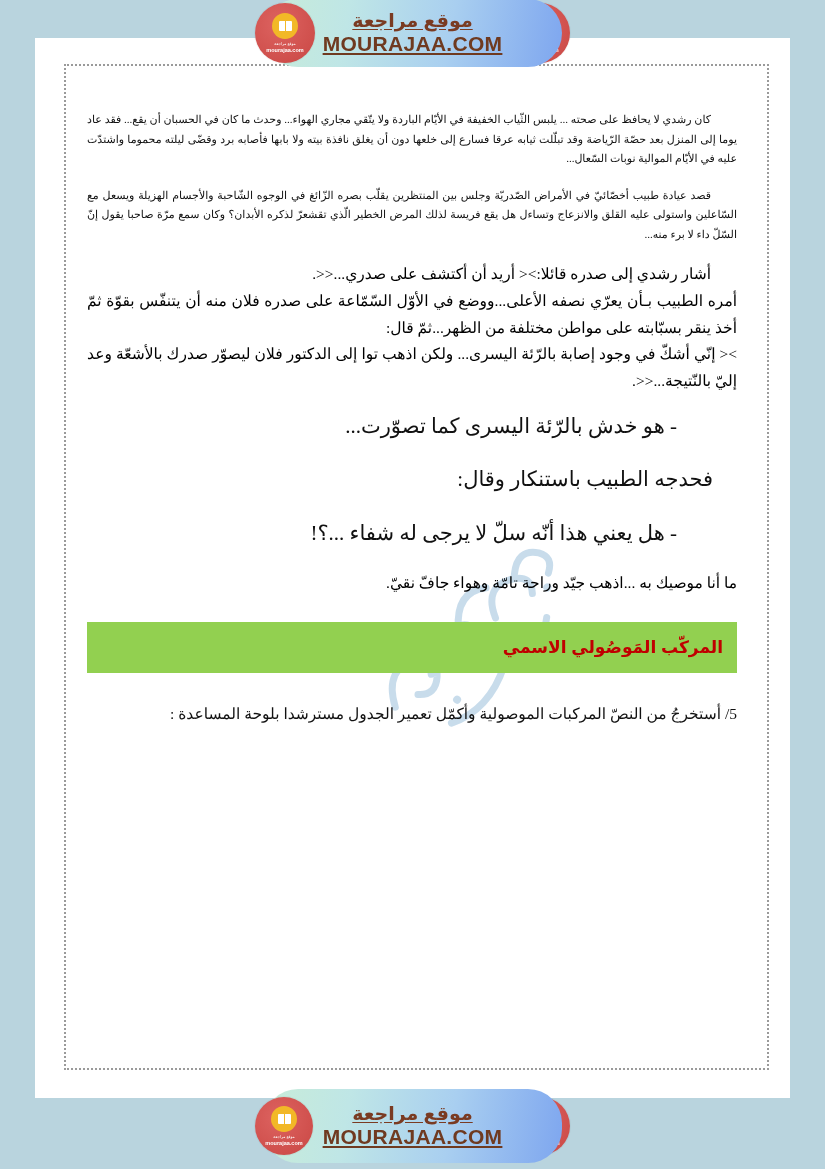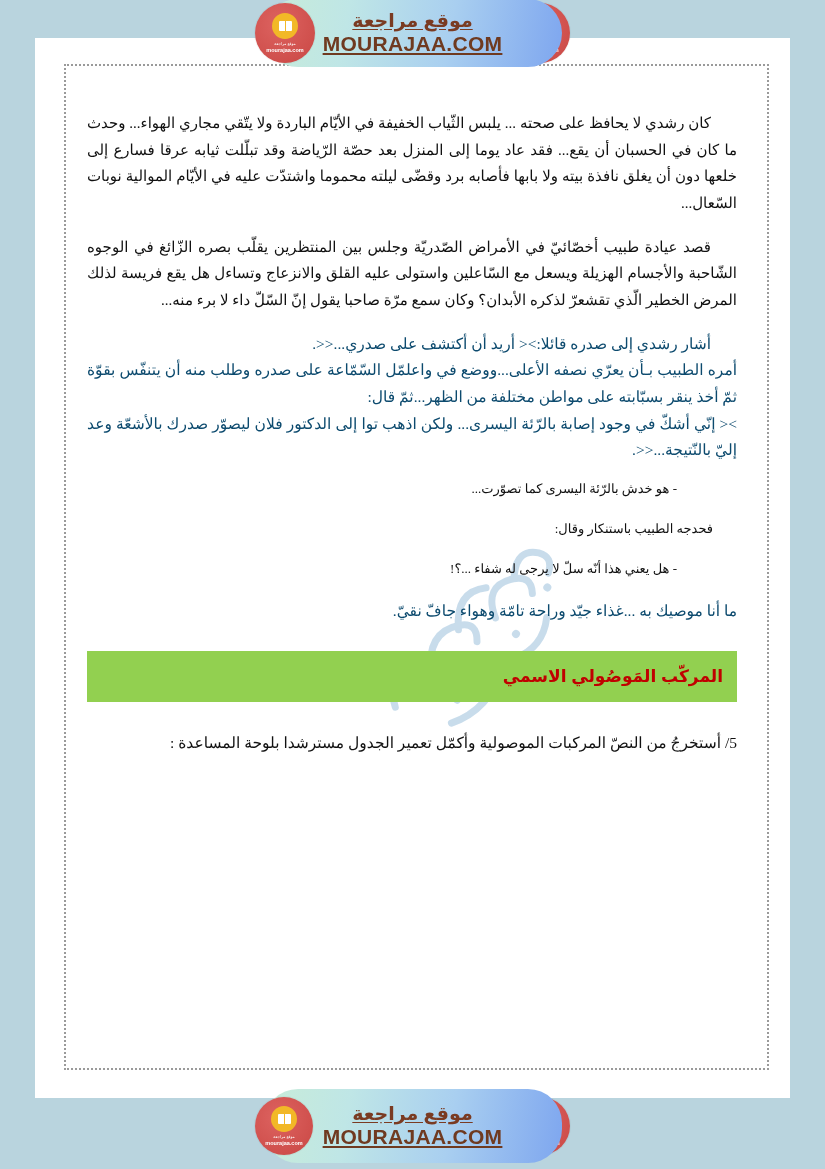--- a/index.html
+++ b/index.html
@@ -143,42 +143,42 @@
   
   .doc-body {
     position: absolute;
     left: 52px;
     top: 72px;
     width: 650px;
     z-index: 5;
   }
 
   .para {
-    font-size: 15px;
+    font-size: 11px;
     line-height: 1.78;
     color: #111;
     text-align: justify;
     margin: 0 0 17px 0;
     text-indent: 26px;
   }
 
   .block {
     font-size: 15.5px;
     line-height: 1.72;
-    color: #0c4a6e;
+    color: #000000;
     margin: 0 0 14px 0;
   }
   .block .ln {
     display: block;
     text-align: justify;
   }
   .block .ln.lead { text-indent: 26px; }
 
   .single {
-    font-size: 13px;
+    font-size: 21px;
     line-height: 1.7;
     color: #111;
     margin: 0 0 18px 0;
     text-align: right;
     padding-right: 60px;
   }
   .single.wide { padding-right: 24px; }
 
   
   .credit {
@@ -281,33 +281,33 @@
 
   <div class="doc-body">
 
     <p class="para">كان رشدي لا يحافظ على صحته ... يلبس الثّياب الخفيفة في الأيّام الباردة ولا يتّقي مجاري الهواء... وحدث ما كان في الحسبان أن يقع... فقد عاد يوما إلى المنزل بعد حصّة الرّياضة وقد تبلّلت ثيابه عرقا فسارع إلى خلعها دون أن يغلق نافذة بيته ولا بابها فأصابه برد وقضّى ليلته محموما واشتدّت عليه في الأيّام الموالية نوبات السّعال...</p>
 
     <p class="para">قصد عيادة طبيب أخصّائيّ في الأمراض الصّدريّة وجلس بين المنتظرين يقلّب بصره الزّائغ في الوجوه الشّاحبة والأجسام الهزيلة ويسعل مع السّاعلين واستولى عليه القلق والانزعاج وتساءل هل يقع فريسة لذلك المرض الخطير الّذي تقشعرّ لذكره الأبدان؟ وكان سمع مرّة صاحبا يقول إنّ السّلّ داء لا برء منه...</p>
 
 
     <div class="block">
       <span class="ln lead">أشار رشدي إلى صدره قائلا:&gt;&lt; أريد أن أكتشف على صدري...&lt;&lt;.</span>
-      <span class="ln">أمره الطبيب بـأن يعرّي نصفه الأعلى...ووضع في واعلمّل السّمّاعة على صدره وطلب منه أن يتنفّس بقوّة ثمّ أخذ ينقر بسبّابته على مواطن مختلفة من الظهر...ثمّ قال:</span>
+      <span class="ln">أمره الطبيب بـأن يعرّي نصفه الأعلى...ووضع في الأوّل السّمّاعة على صدره فلان منه أن يتنفّس بقوّة ثمّ أخذ ينقر بسبّابته على مواطن مختلفة من الظهر...ثمّ قال:</span>
       <span class="ln">&gt;&lt; إنّي أشكّ في وجود إصابة بالرّئة اليسرى... ولكن اذهب توا إلى الدكتور فلان ليصوّر صدرك بالأشعّة وعد إليّ بالنّتيجة...&lt;&lt;.</span>
     </div>
 
     <p class="single">- هو خدش بالرّئة اليسرى كما تصوّرت...</p>
 
 
     <p class="single wide">فحدجه الطبيب باستنكار وقال:</p>
 
     <p class="single">- هل يعني هذا  أنّه سلّ لا يرجى له شفاء ...؟!</p>
 
     <div class="block">
-      <span class="ln">ما أنا موصيك به ...غذاء جيّد وراحة تامّة وهواء جافّ نقيّ.</span>
+      <span class="ln">ما أنا موصيك به ...اذهب جيّد وراحة تامّة وهواء جافّ نقيّ.</span>
     </div>
 
 
     <div class="green-band">
       <span class="green-band-title">المركّب المَوصُولي الاسمي</span>
     </div>
 
     <p class="exercise">5/ أستخرجُ من النصّ المركبات الموصولية وأكمّل تعمير الجدول مسترشدا بلوحة المساعدة :</p>
 
   </div>

